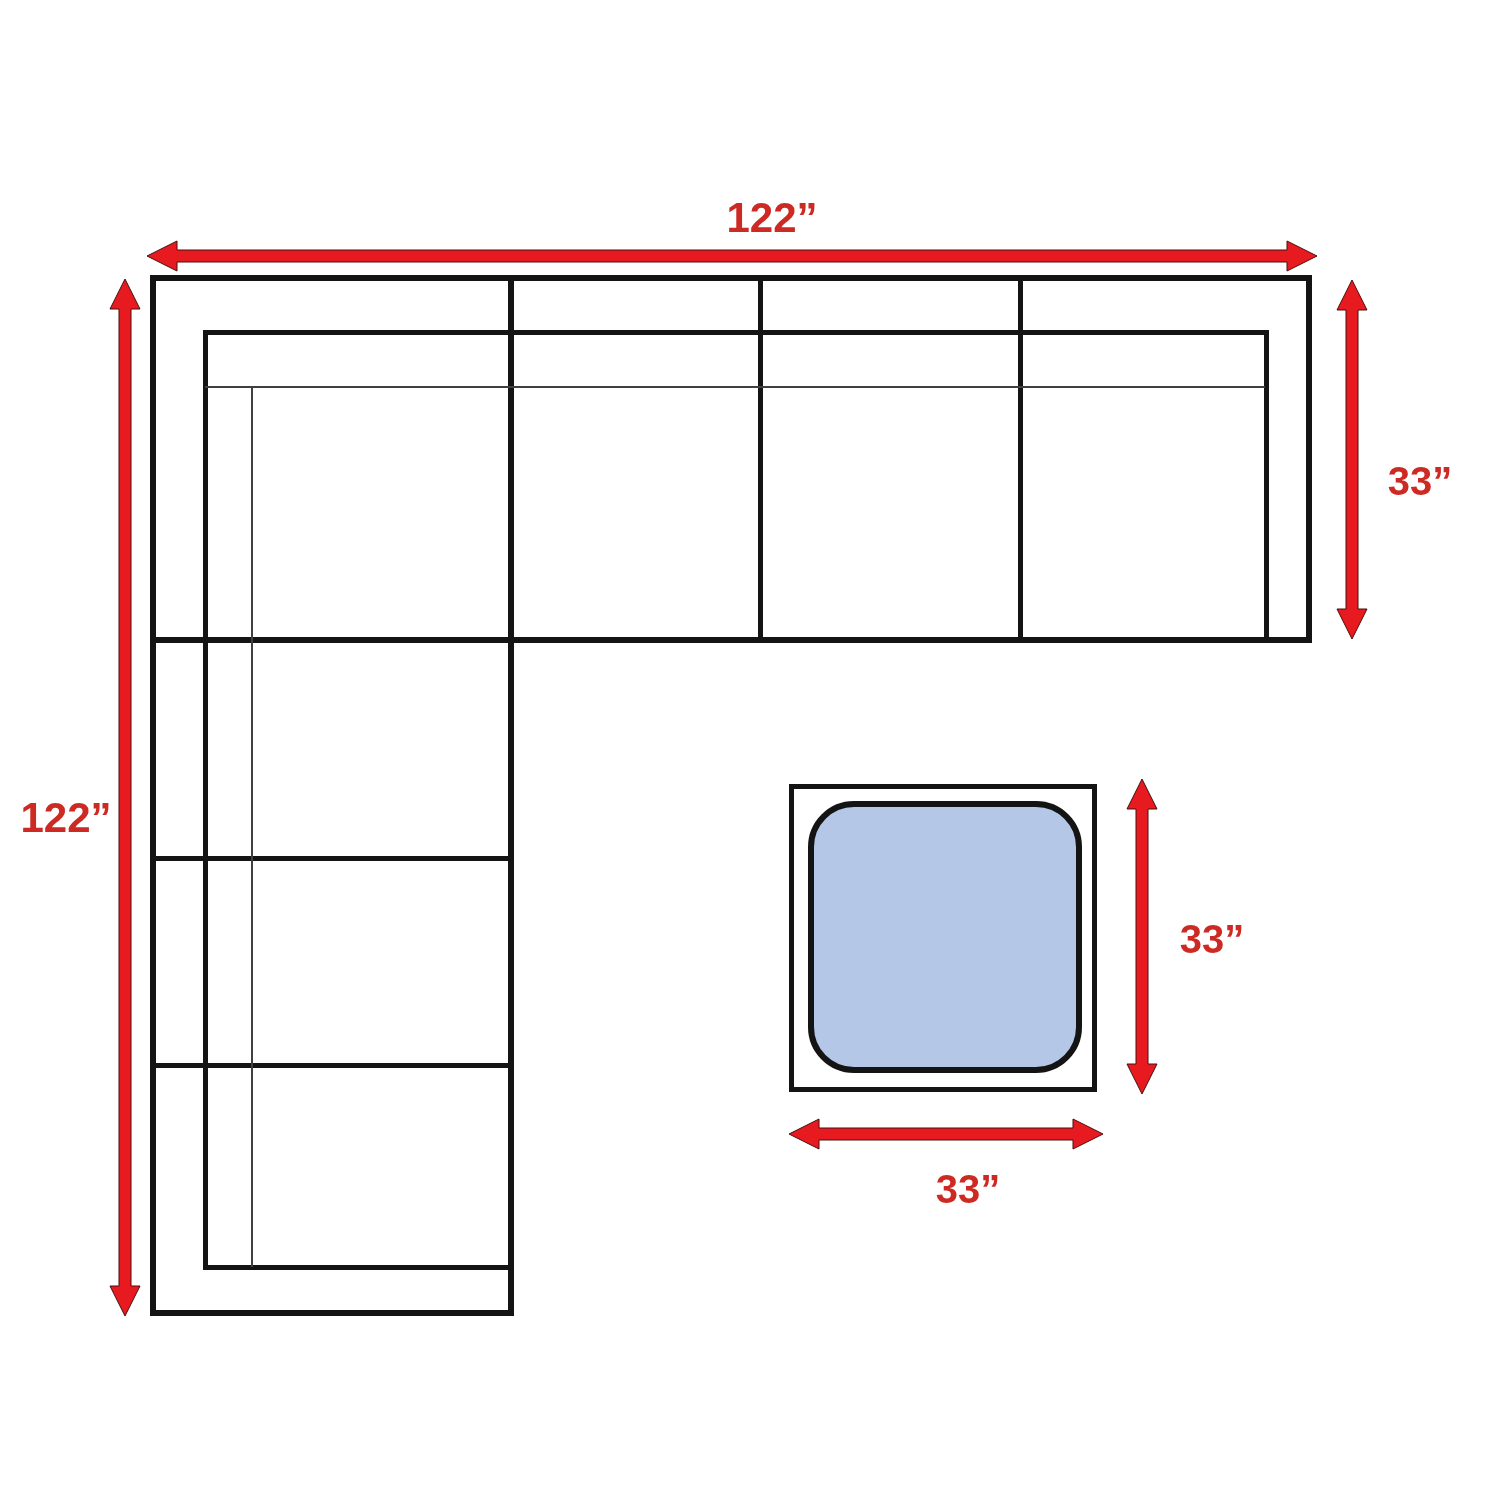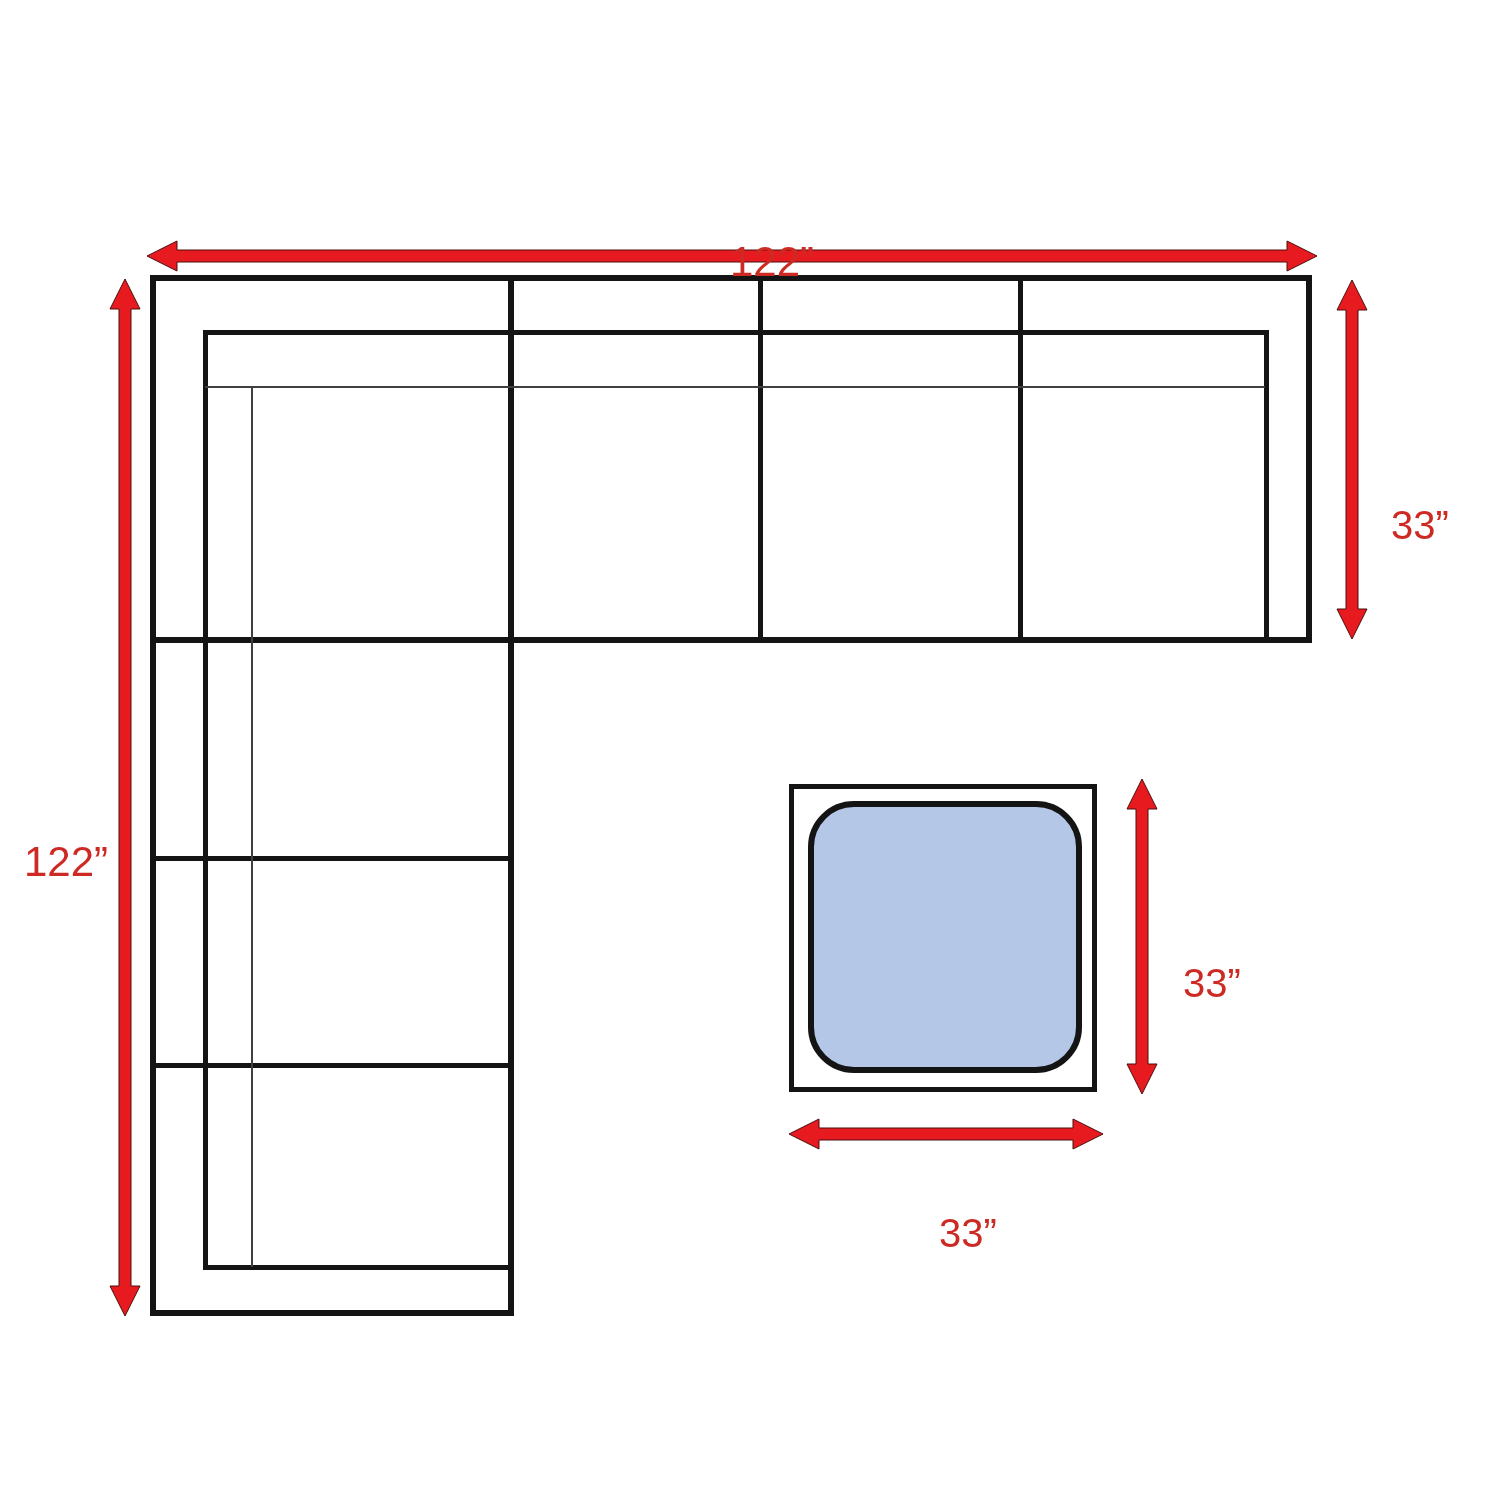--- a/index.html
+++ b/index.html
@@ -31,25 +31,24 @@
   .arrow polygon {
     fill: var(--arrow-red, #e71a1f);
     stroke: #4a0f0f;
     stroke-width: 1;
   }
   
   .dim-label {
     position: absolute;
     transform: translate(-50%, -50%);
     color: var(--label-red, #cd2a24);
-    font-weight: normal;
+    font-weight: bold;
     font-size: 42px;
     letter-spacing: 0px;
     white-space: nowrap;
-    margin-top: 44px;
   }
   .dim-label.small {
     font-size: 40px;
     text-align: right;
   }
   
   .ottoman-outer {
     position: absolute;
     left: 789px;
     top: 784px;

